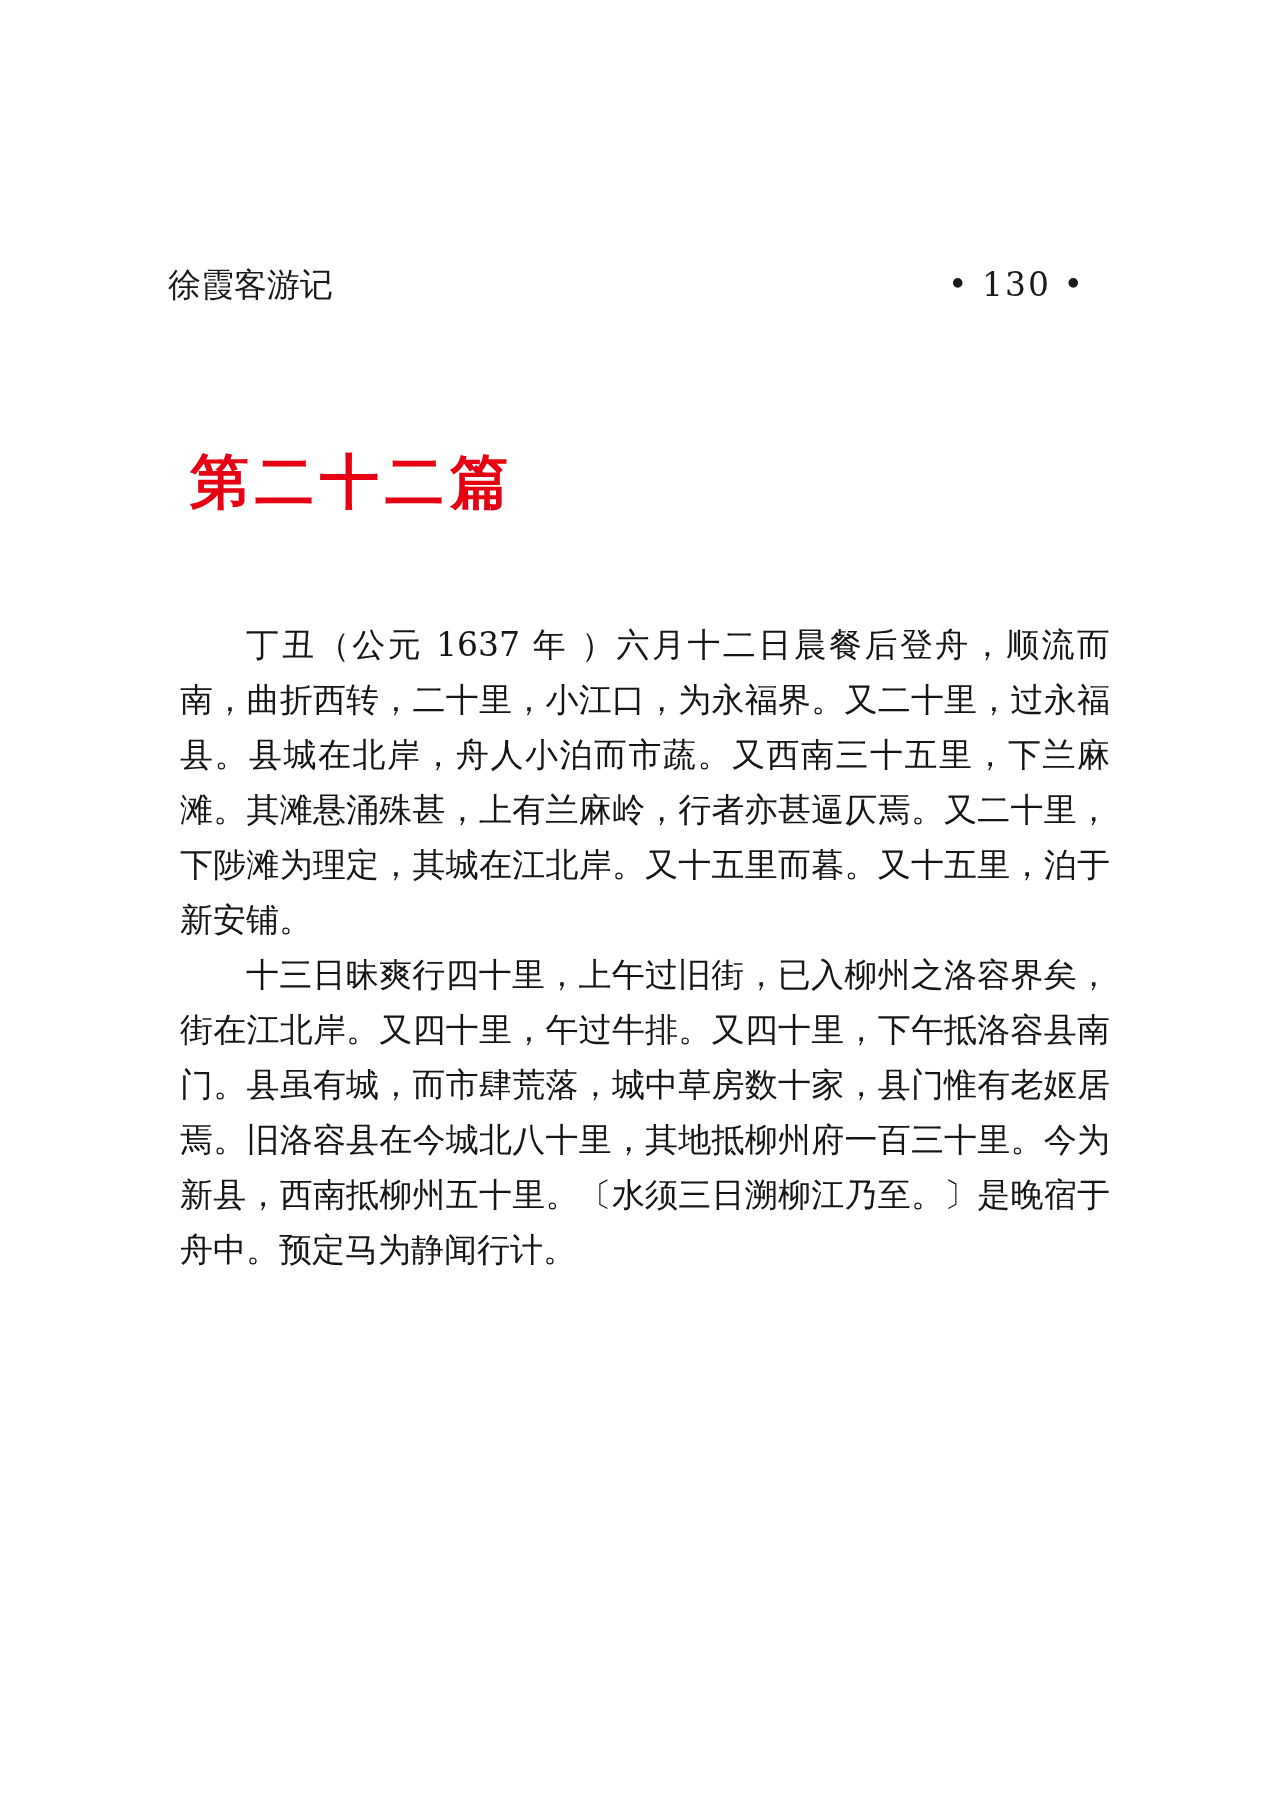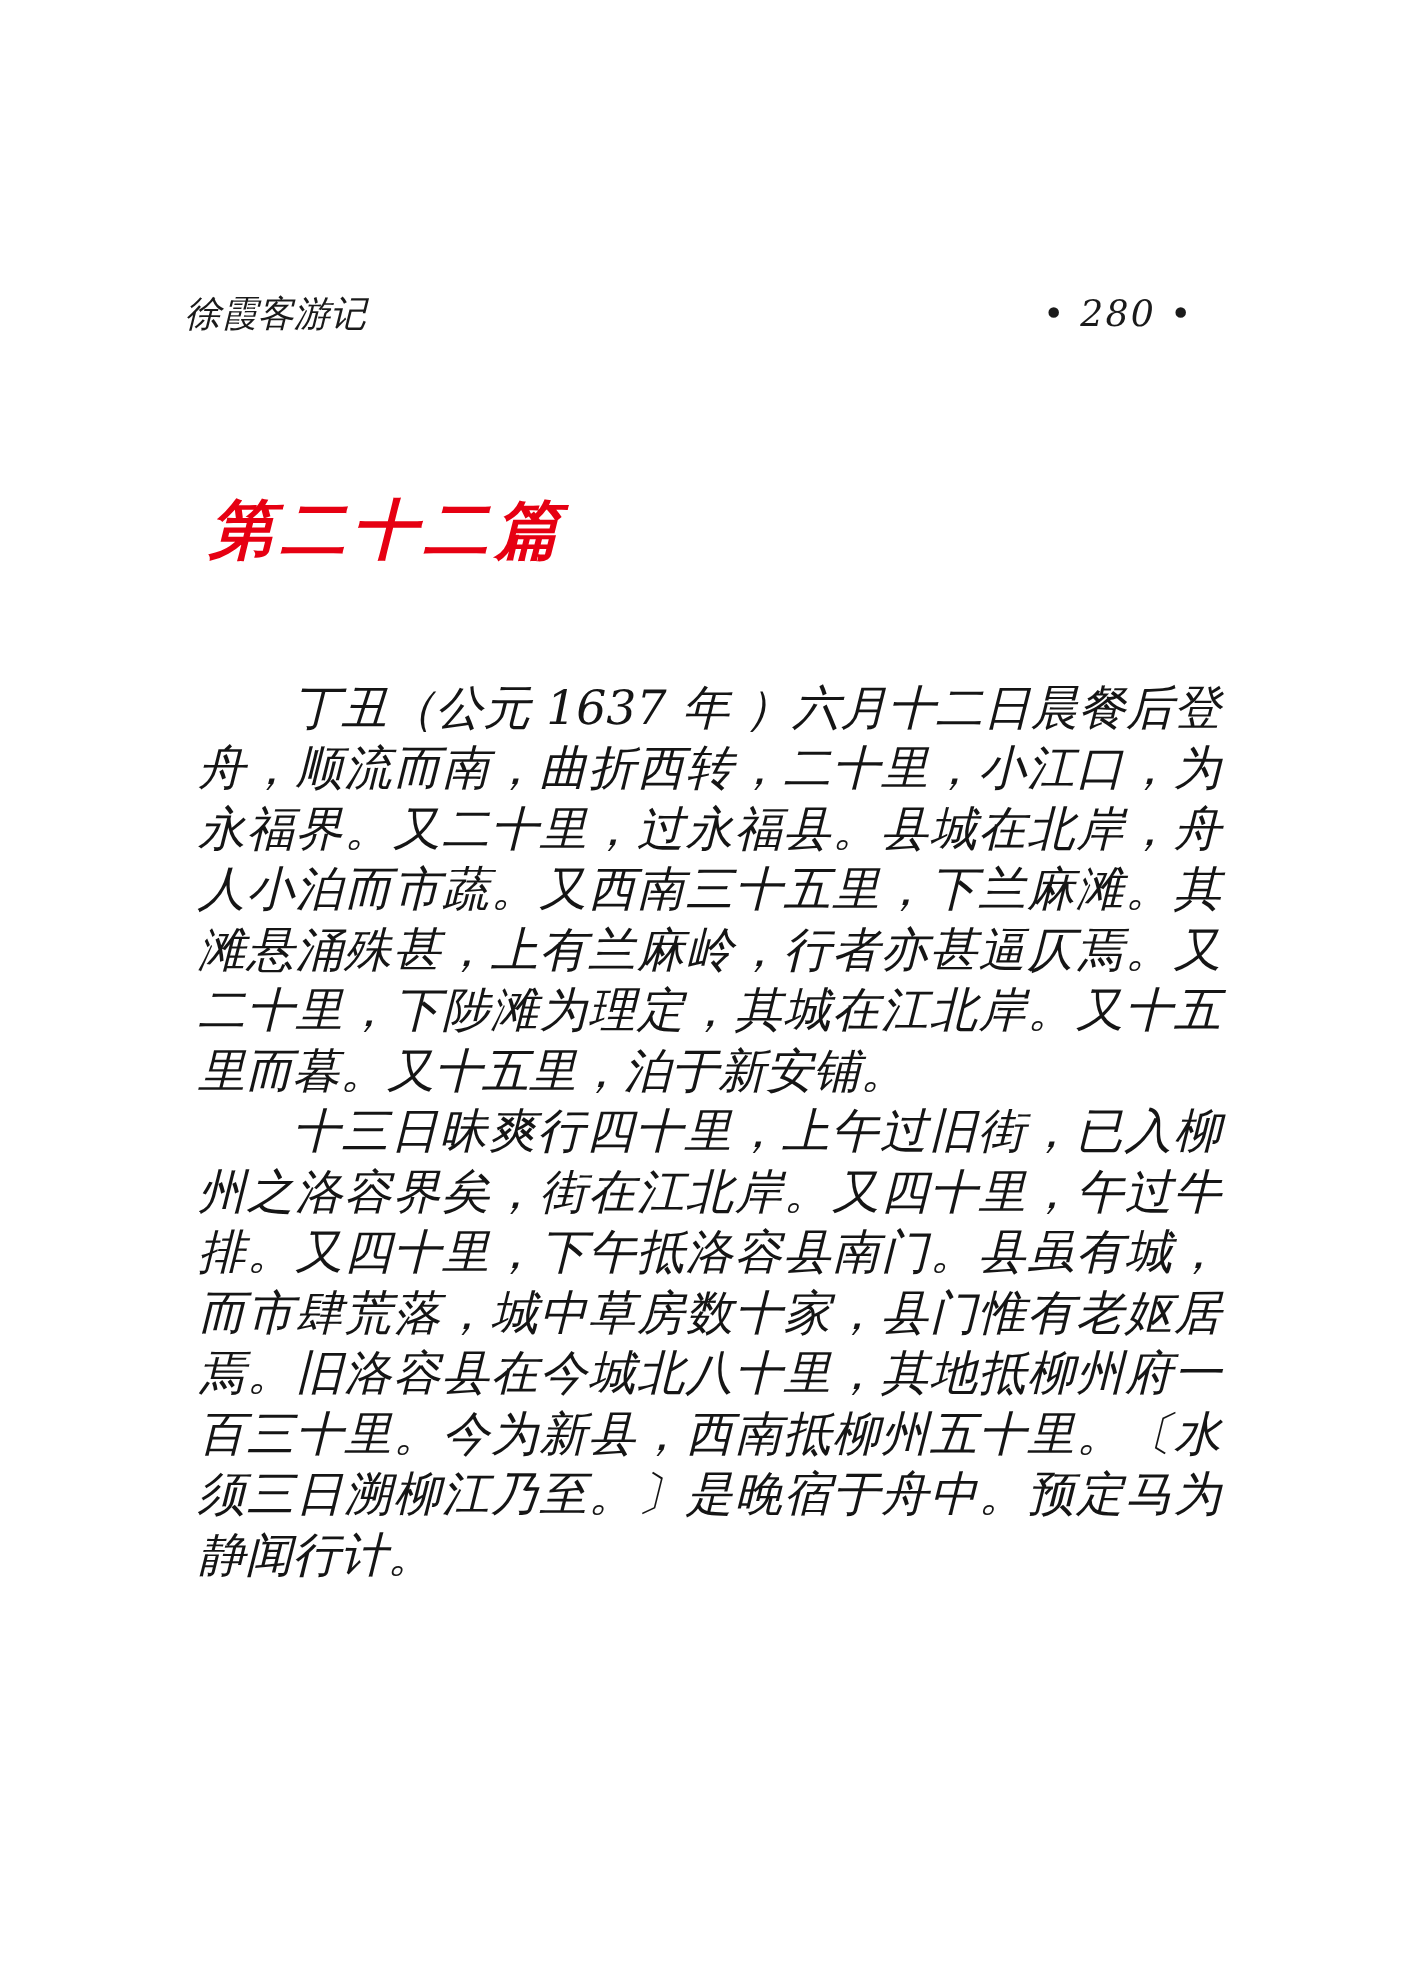--- a/index.html
+++ b/index.html
@@ -12,21 +12,20 @@
     width: 1283px;
     height: 1795px;
     background: #ffffff;
     overflow: hidden;
     font-family: "DejaVu Serif", "Liberation Serif", serif;
     color: #1a1a1a;
   }
   .content {
     margin: 0 168px;
     width: 947px;
-    font-style: italic;
   }
   .header-row {
     display: flex;
     justify-content: space-between;
     align-items: baseline;
     margin-top: 266px;
     font-size: 33px;
     line-height: 1.15;
     color: #1a1a1a;
   }
@@ -52,40 +51,40 @@
     font-weight: bold;
     font-size: 43px;
     line-height: 1.1;
     color: #e60012;
     letter-spacing: 2px;
   }
   .body-text {
     margin-top: 102px;
     margin-left: 12px;
     margin-right: 5px;
-    font-size: 43px;
+    font-size: 33px;
     line-height: 55px;
     text-align: justify;
     color: #151515;
   }
   .body-text p {
     margin: 0;
     padding: 0;
     text-indent: 2em;
   }
 </style>
 </head>
 <body>
 
 <div class="page">
   <div class="content">
 
     <div class="header-row">
       <span class="book-title">徐霞客游记</span>
-      <span class="page-number">• 280 •</span>
+      <span class="page-number">• 130 •</span>
     </div>
 
     <div class="chapter-heading">第二十二篇</div>
 
 
     <div class="body-text">
       <p>丁丑（公元 1637 年 ）六月十二日晨餐后登舟，顺流而南，曲折西转，二十里，小江口，为永福界。又二十里，过永福县。县城在北岸，舟人小泊而市蔬。又西南三十五里，下兰麻滩。其滩悬涌殊甚，上有兰麻岭，行者亦甚逼仄焉。又二十里，下陟滩为理定，其城在江北岸。又十五里而暮。又十五里，泊于新安铺。</p>
       <p>十三日昧爽行四十里，上午过旧街，已入柳州之洛容界矣，街在江北岸。又四十里，午过牛排。又四十里，下午抵洛容县南门。县虽有城，而市肆荒落，城中草房数十家，县门惟有老妪居焉。旧洛容县在今城北八十里，其地抵柳州府一百三十里。今为新县，西南抵柳州五十里。〔水须三日溯柳江乃至。〕是晚宿于舟中。预定马为静闻行计。</p>
     </div>
 

